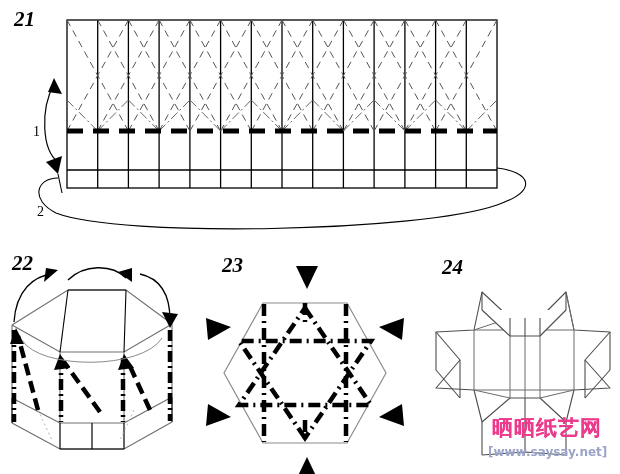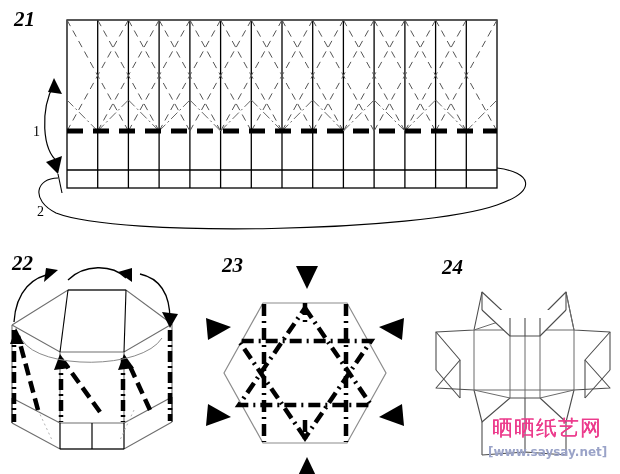--- a/index.html
+++ b/index.html
@@ -4,21 +4,21 @@
 <style>
   html,body{margin:0;padding:0;background:#ffffff;}
   body{width:620px;height:474px;position:relative;overflow:hidden;
        font-family:"Liberation Serif", serif;}
   #root{position:absolute;left:0;top:0;width:620px;height:396px;}
   svg{display:block;position:absolute;left:0;top:0;}
   .steplabel{font-family:"Liberation Serif", serif;font-weight:bold;font-style:italic;
              fill:#000;font-size:21px;}
   .smalllabel{font-family:"Liberation Serif", serif;font-style:normal;
               fill:#000;font-size:14px;}
-  .wm-cn{position:absolute;font-family:"DejaVu Sans", sans-serif;font-weight:normal;
+  .wm-cn{position:absolute;font-family:"DejaVu Sans", sans-serif;font-weight:bold;
          font-size:21px;letter-spacing:1px;white-space:nowrap;}
   .wm-url{position:absolute;font-family:"DejaVu Sans", sans-serif;font-weight:bold;
           font-size:12px;color:#9aa3c8;white-space:nowrap;letter-spacing:0px;}
 </style>
 </head>
 <body>
 
 <div id="root">
 
   <svg width="620" height="240" viewBox="0 0 620 240" style="top:0;">

